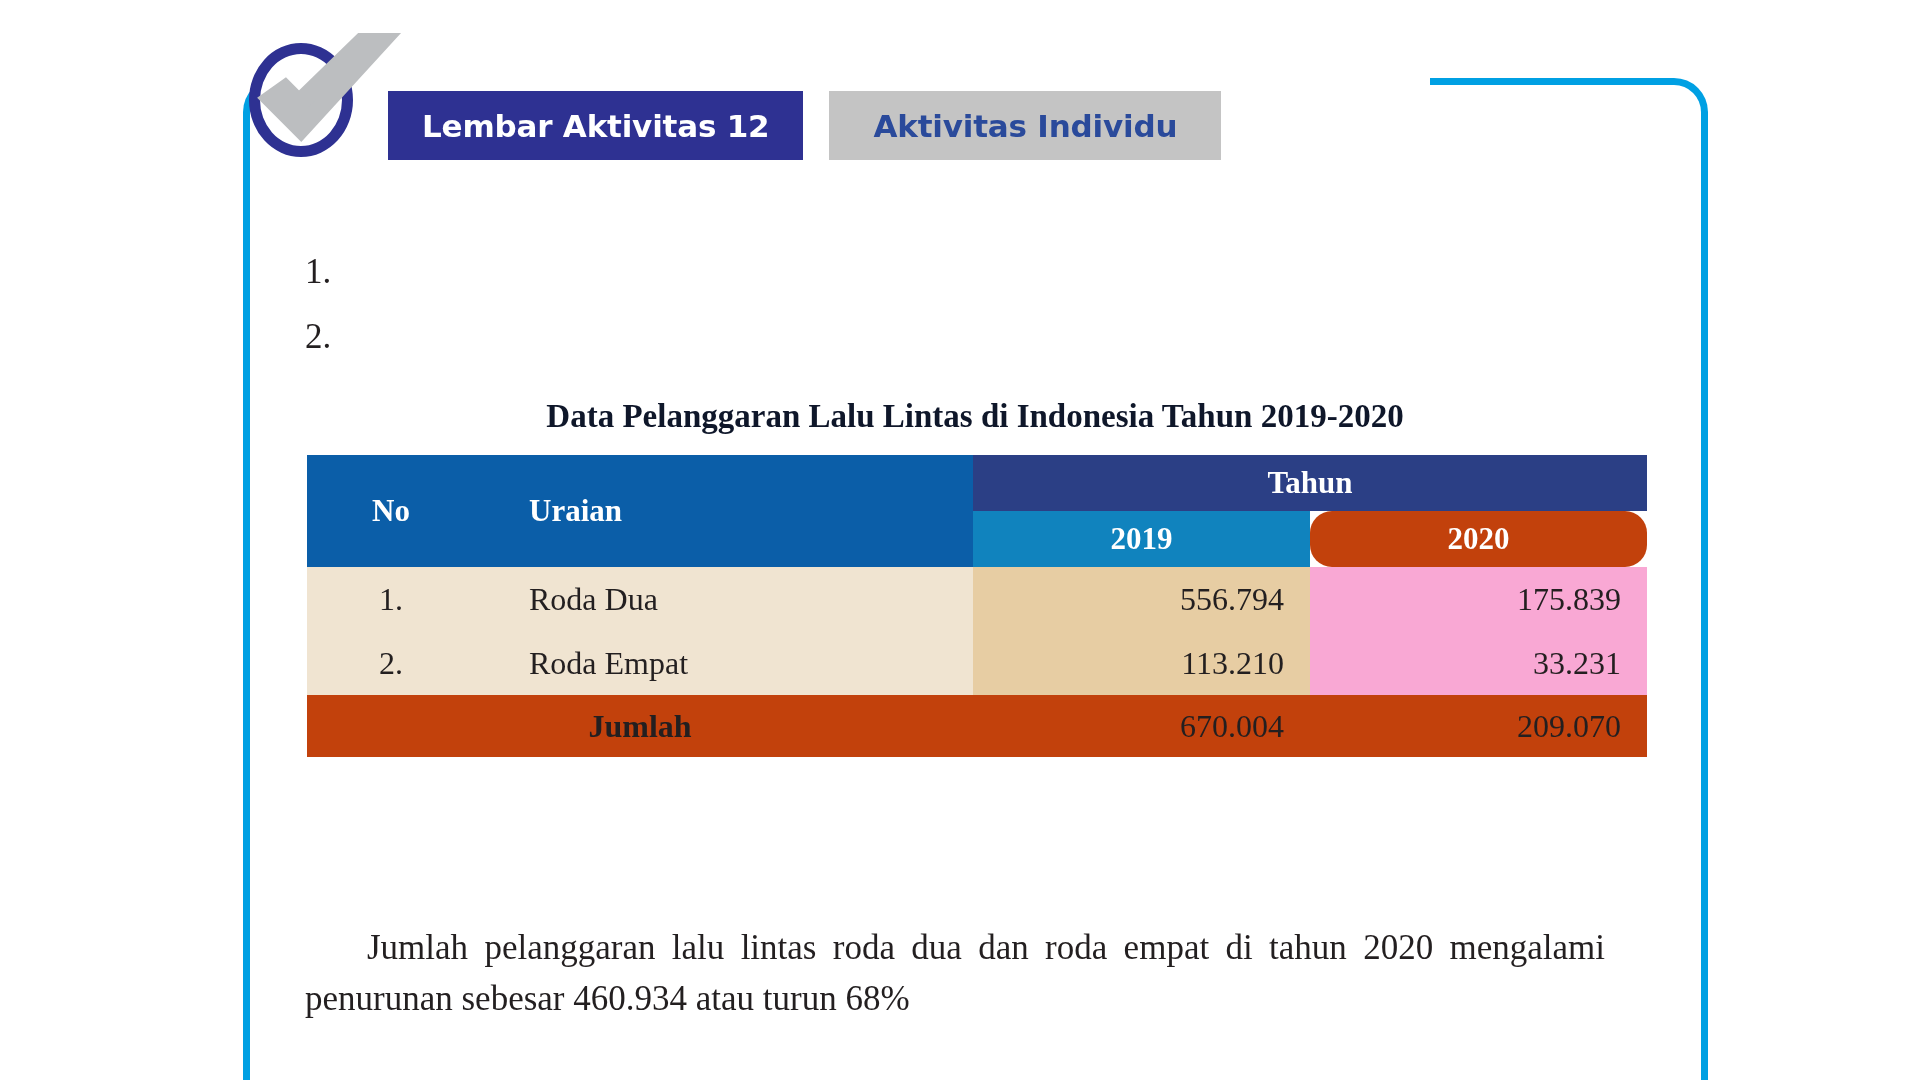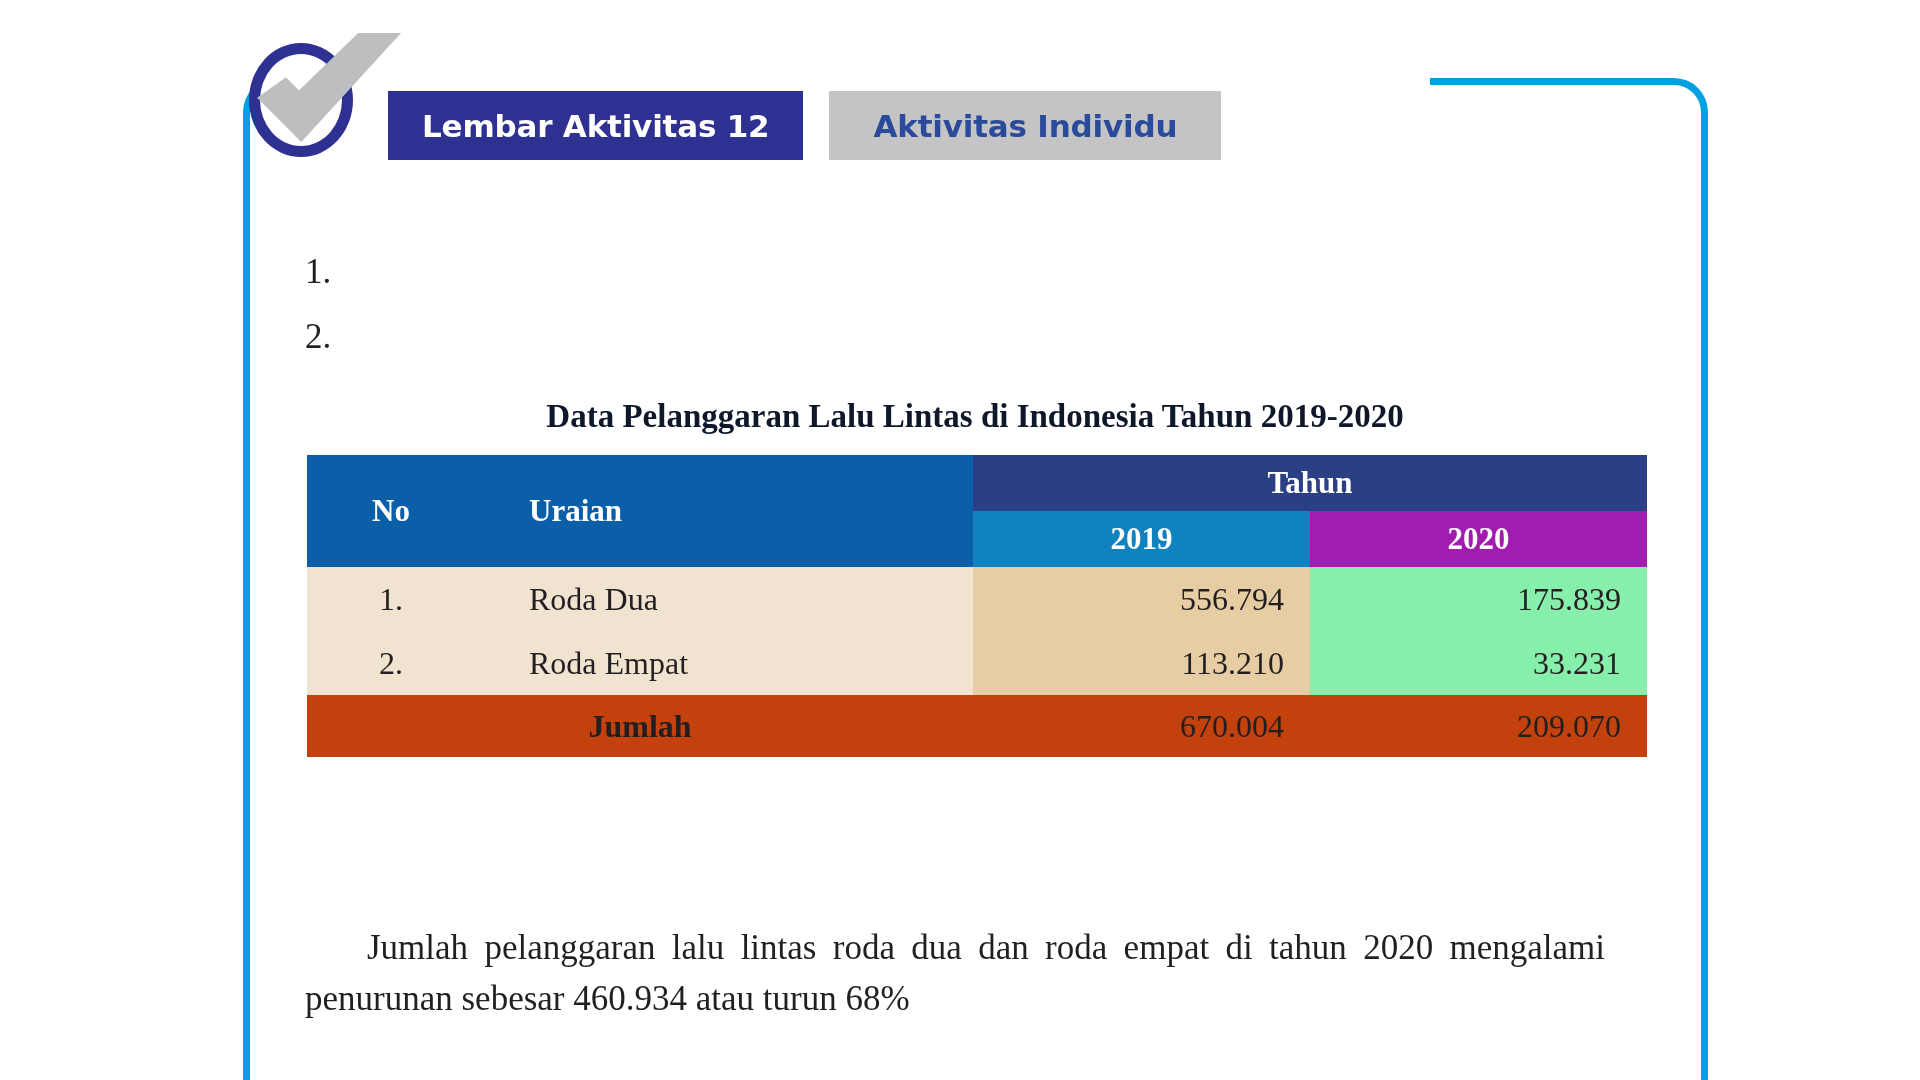--- a/index.html
+++ b/index.html
@@ -119,29 +119,29 @@
   th.hd{
     color:#ffffff;
     font-family:"Liberation Serif", serif;
     font-weight:bold;
     font-size:31px;
     height:56px;
   }
   .hd-main{background:#0b5ea8;}
   .hd-tahun{background:#2b3f85;border-bottom:3px solid #b9a87e;}
   .hd-2019{background:#1083be;}
-  .hd-2020{background:#a21caf;}
+  .hd-2020{background:#c2410c;border-radius:22px;}
 
   td.cell{
     font-size:32px;
     color:#231f20;
     height:64px;
   }
   .body-light{background:#f0e4d1;}
-  .body-mid{background:#86efac;}
+  .body-mid{background:#f9a8d4;}
   .body-accent{background:#e7cda3;}
   .row-sep{border-bottom:2px solid #d3b98f;}
   .center{text-align:center;}
   .num{text-align:right;padding-right:26px !important;}
   .pad-left{padding-left:54px !important;}
 
   .total-row td{
     background:#c2410c;
     height:62px;
     font-size:32px;

